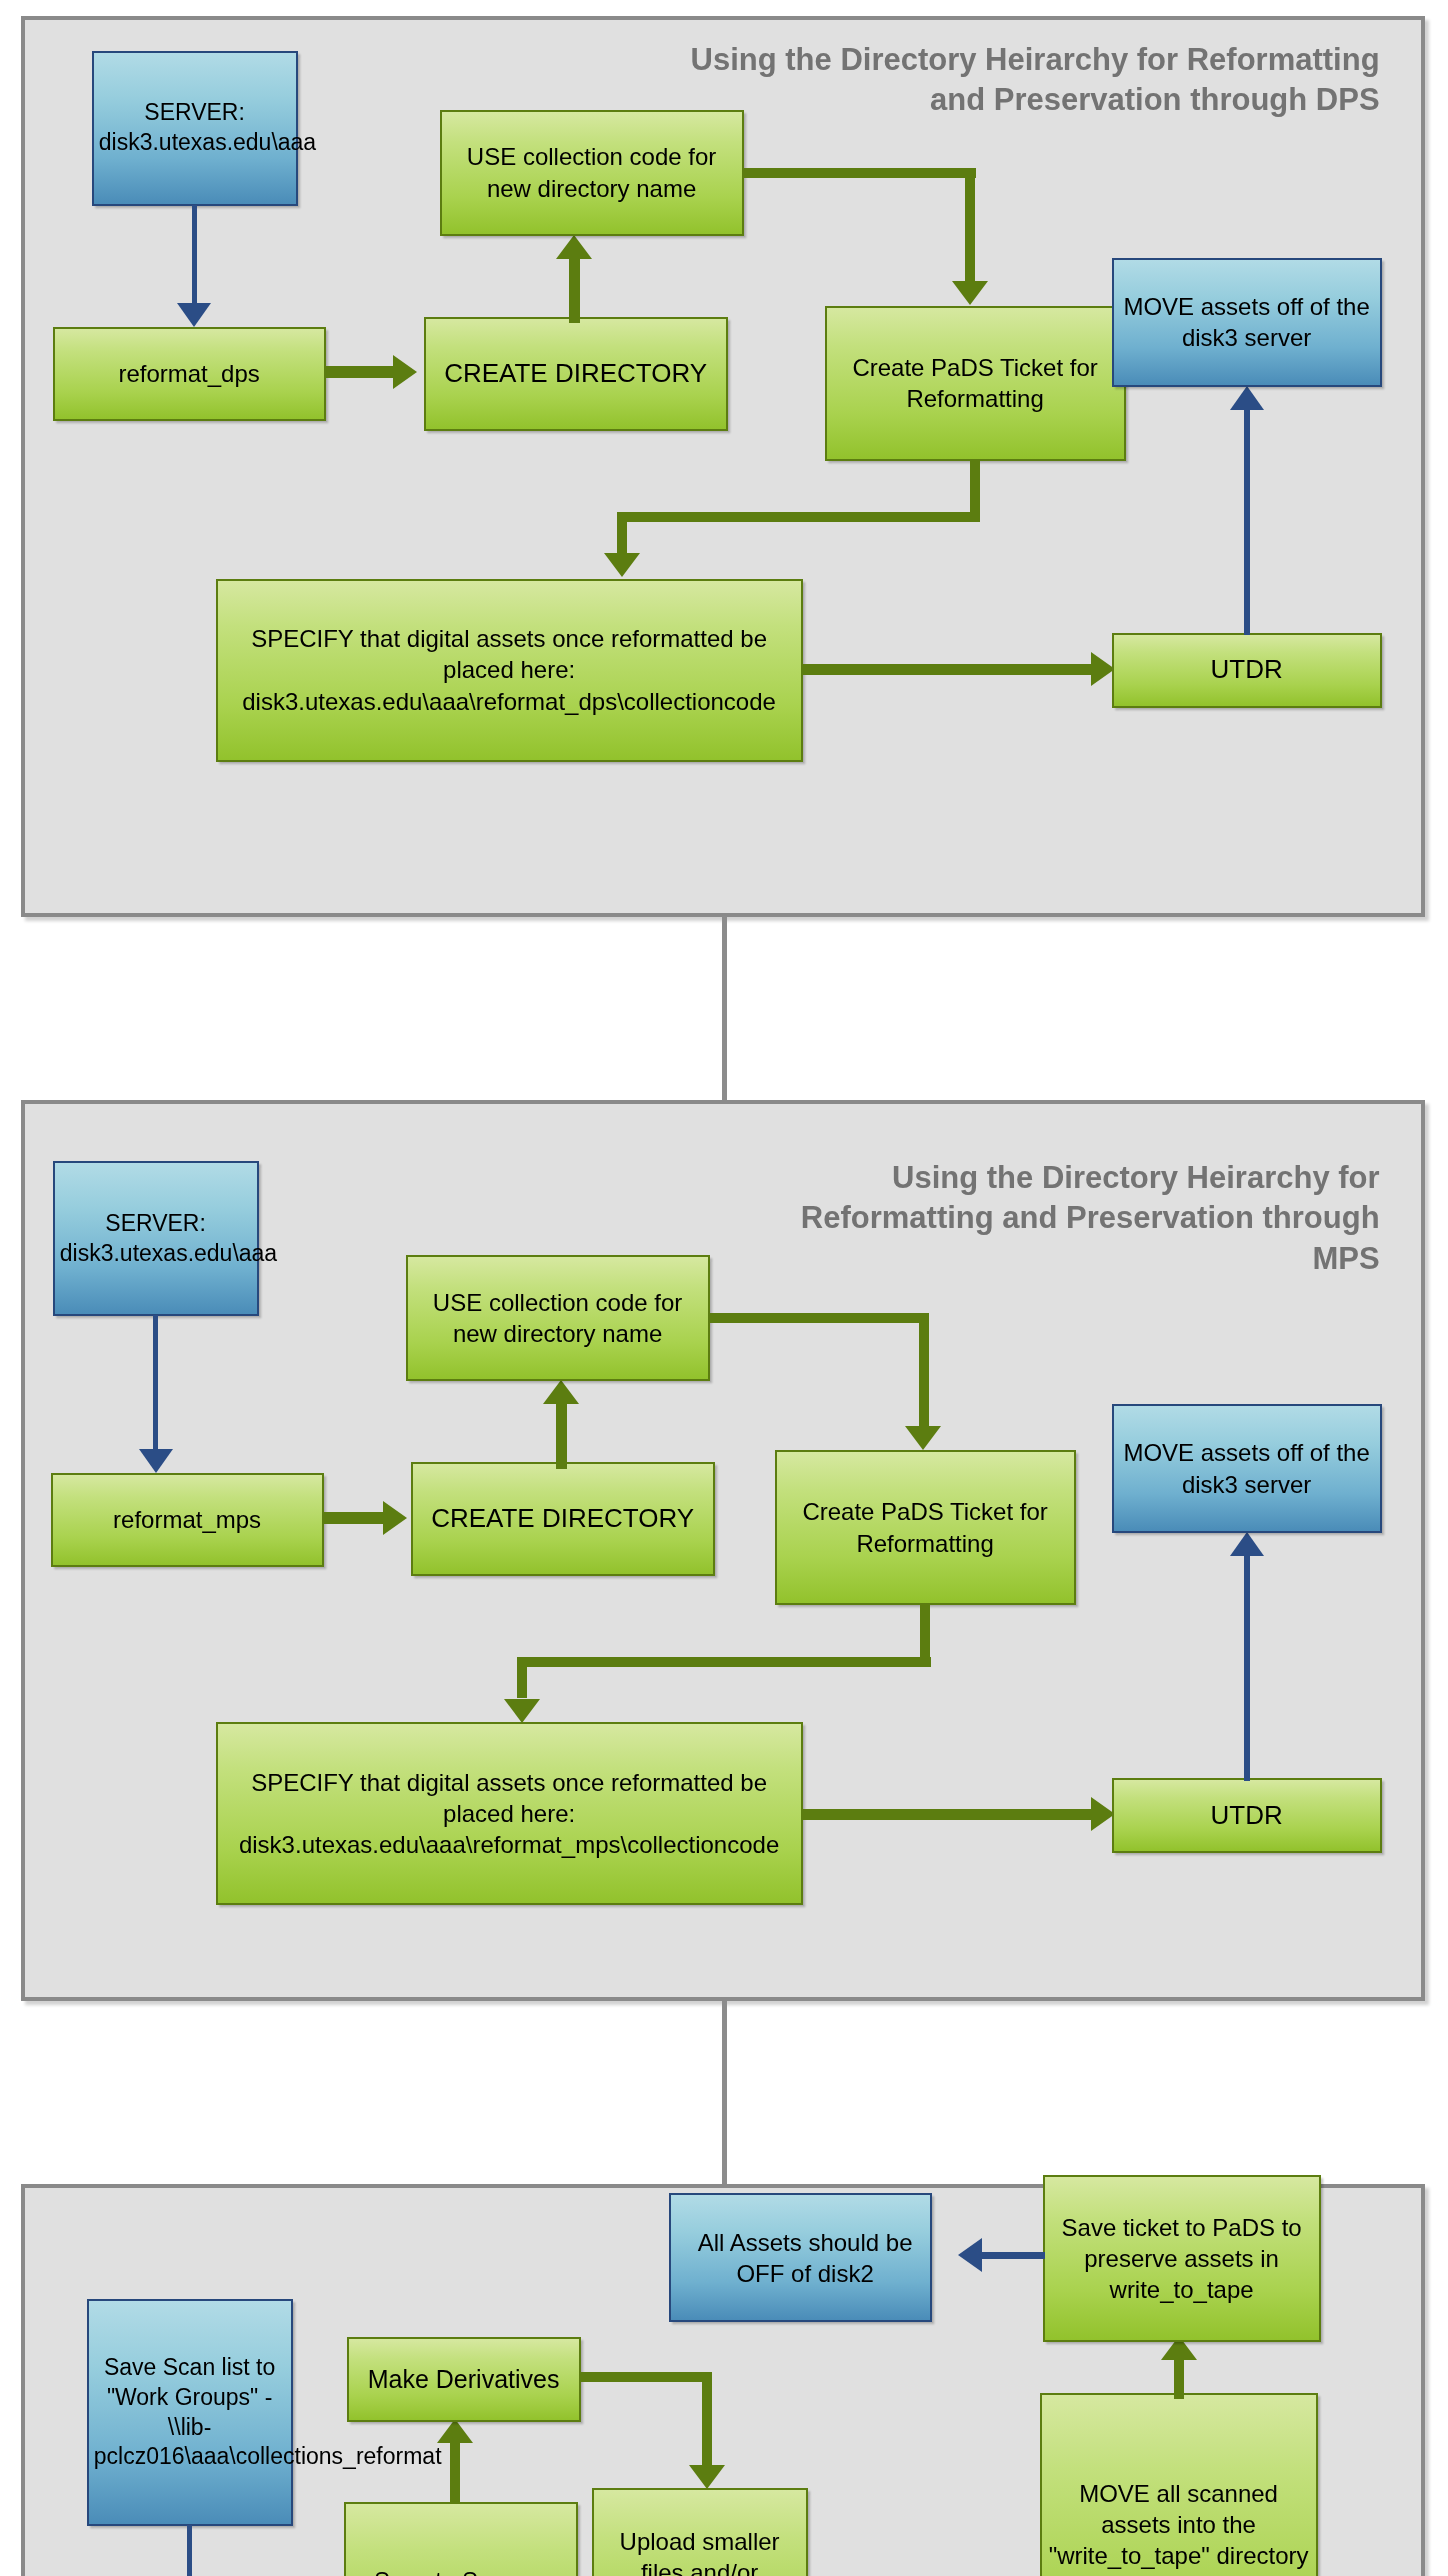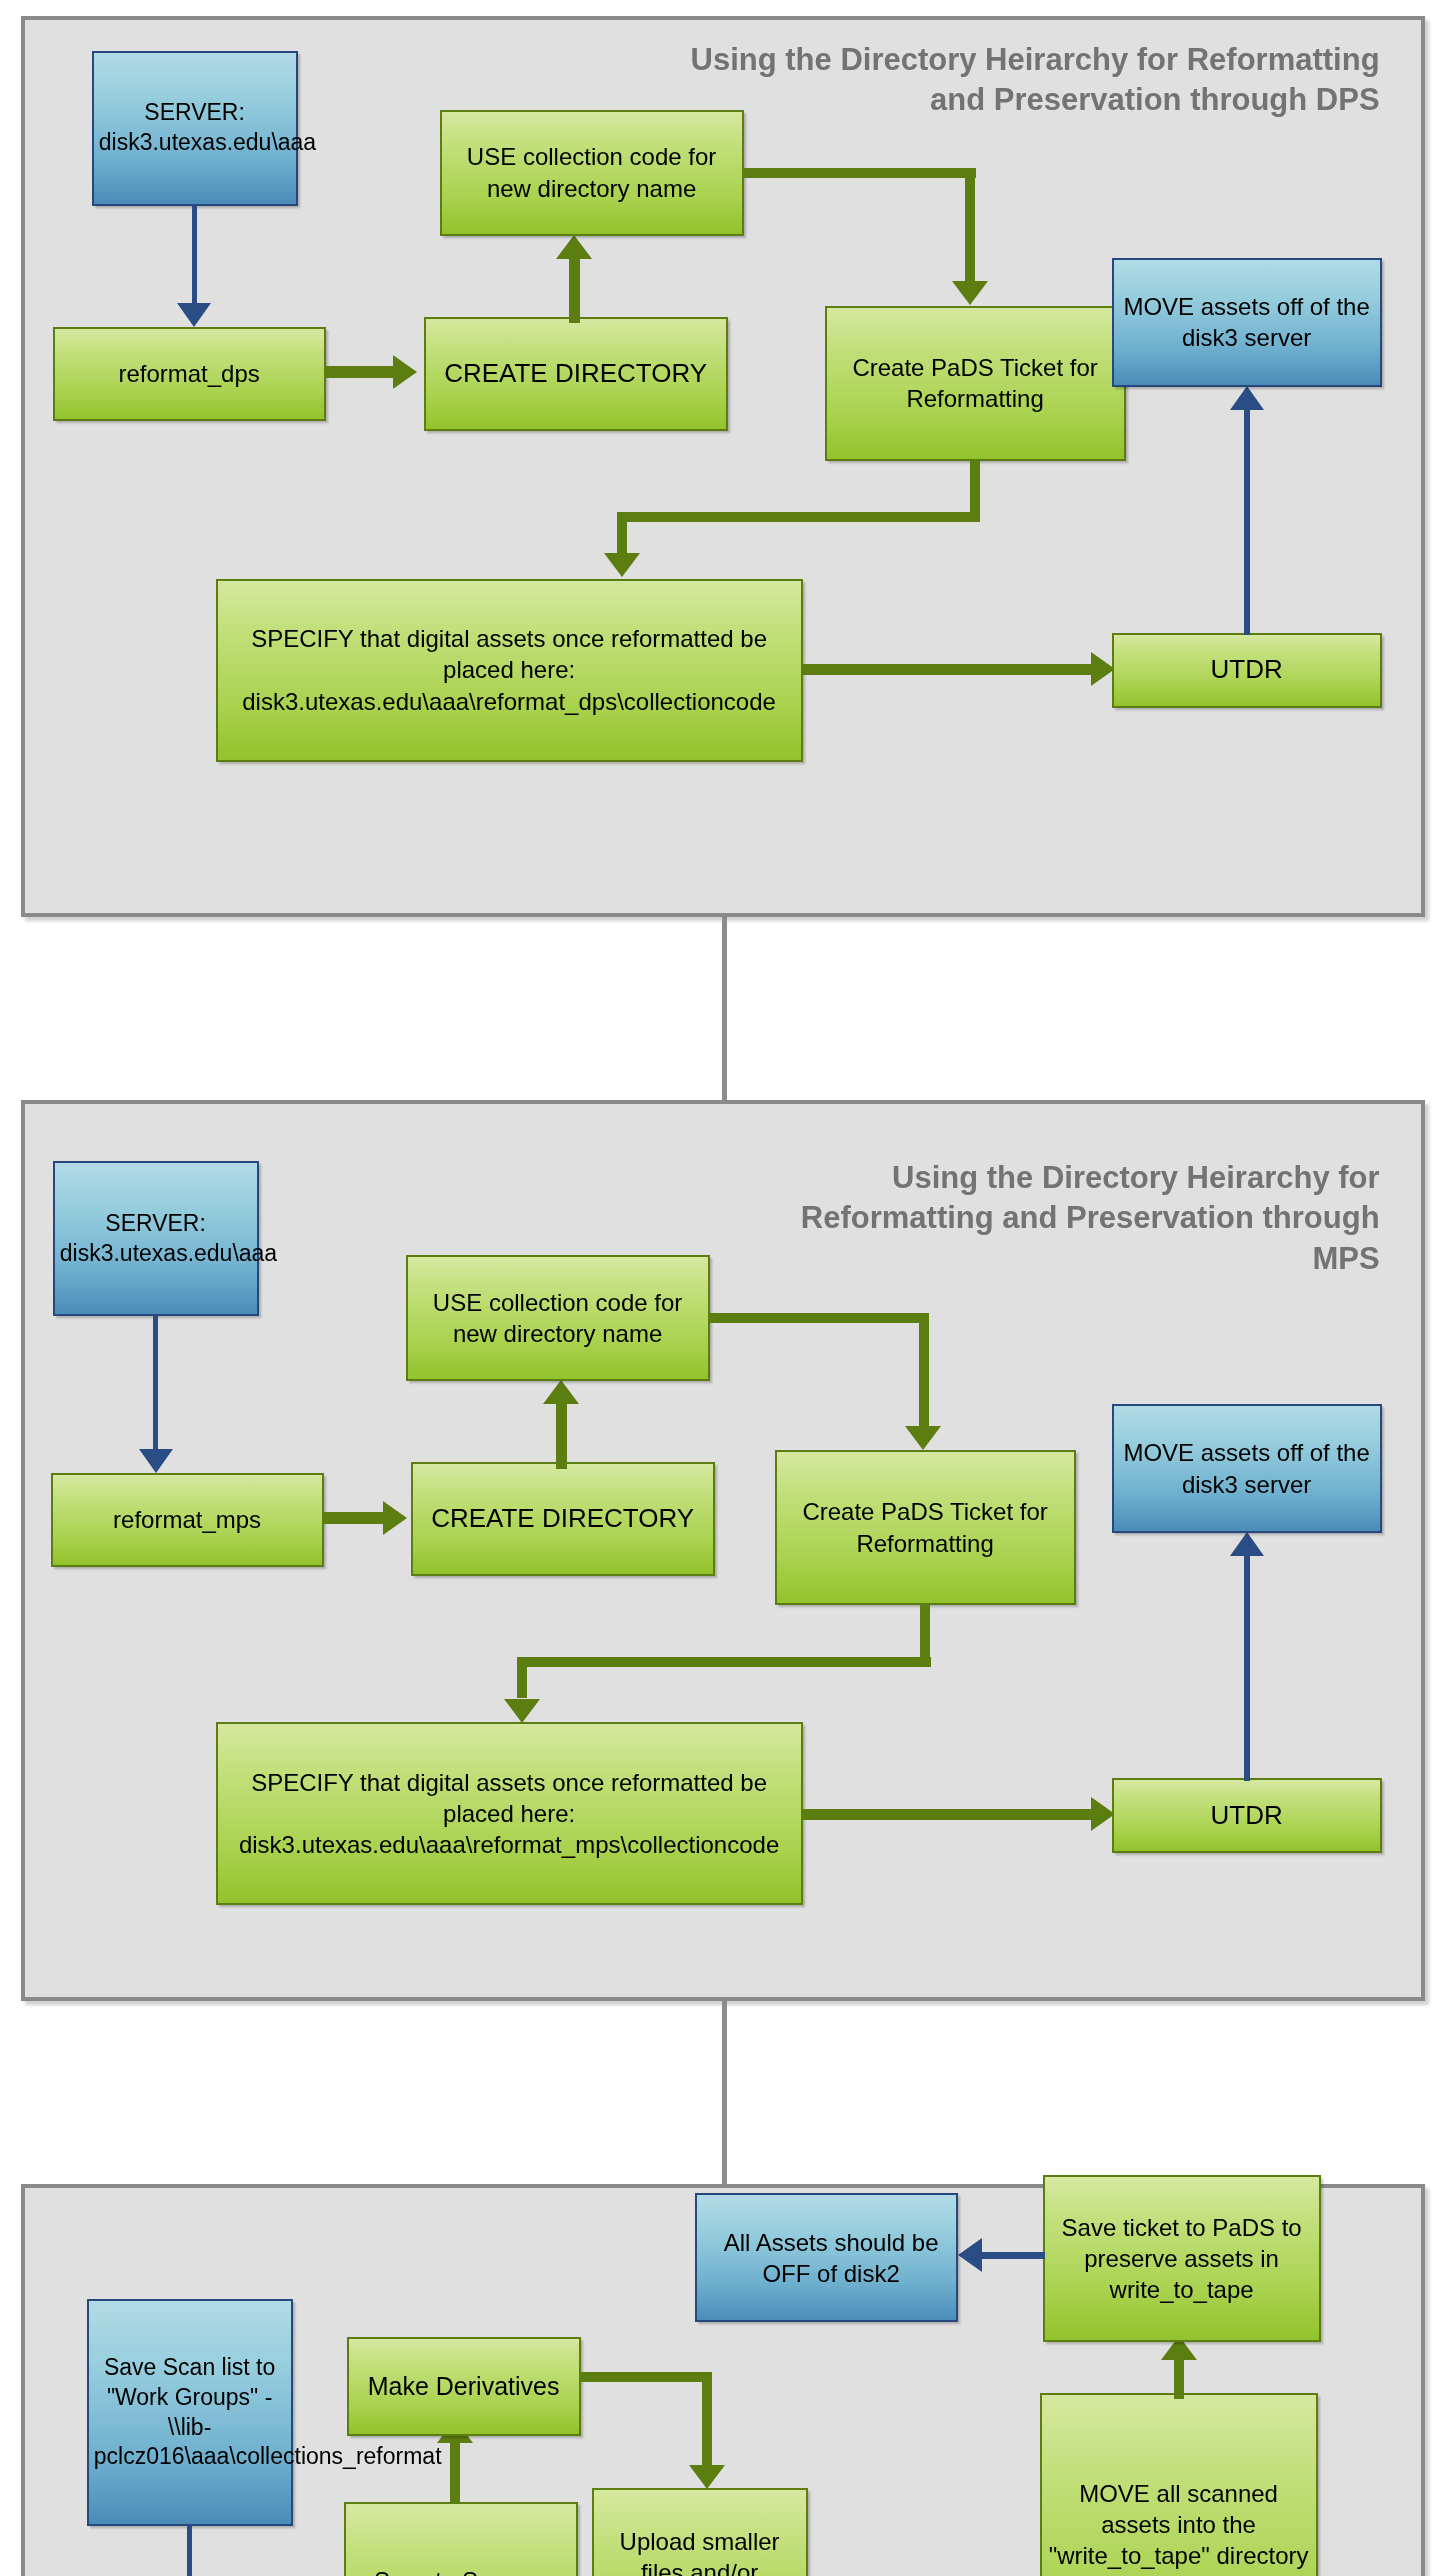--- a/index.html
+++ b/index.html
@@ -196,21 +196,21 @@
 
   <div class="bline" style="left:162px;top:337px;width:5.7px;height:167px;"></div>
 
   <div class="node green" style="left:319px;top:314px;width:234px;height:188px;font-size:24px;">
     <span>Save to Server - disk2.lib.utexas.edu/architecture</span>
   </div>
 
   <div class="gline" style="left:425px;top:252px;width:10.3px;height:64px;"></div>
   <div class="arrow g-up" style="left:412px;top:231px;"></div>
 
-  <div class="node green" style="left:322px;top:149px;width:234px;height:99px;font-size:25px;justify-content:center;">
+  <div class="node green" style="left:322px;top:149px;width:234px;height:85px;font-size:25px;justify-content:center;">
     <span>Make Derivatives</span>
   </div>
 
   <div class="gline" style="left:556px;top:184px;width:131px;height:10.3px;"></div>
   <div class="gline" style="left:677px;top:184px;width:10.3px;height:93px;"></div>
   <div class="arrow g-down" style="left:664px;top:277px;"></div>
 
   <div class="node green" style="left:567px;top:300px;width:216px;height:201px;font-size:24px;">
     <span>Upload smaller files and/or derivatives to UTDR</span>
   </div>
@@ -222,17 +222,17 @@
   <div class="gline" style="left:1149px;top:170px;width:10.3px;height:41px;"></div>
   <div class="arrow g-up" style="left:1136px;top:148px;"></div>
 
   <div class="node green" style="left:1018px;top:-13px;width:278px;height:167px;font-size:24px;">
     <span>Save ticket to PaDS to preserve assets in write_to_tape</span>
   </div>
 
   <div class="bline" style="left:956px;top:64px;width:64px;height:6.7px;"></div>
   <div class="arrow b-left" style="left:933px;top:50px;"></div>
 
-  <div class="node blue" style="left:670px;top:5.2px;width:263px;height:129px;font-size:24px;padding-left:10px;">
+  <div class="node blue" style="left:644px;top:5.2px;width:263px;height:129px;font-size:24px;padding-left:10px;">
     <span>All Assets should be OFF of disk2</span>
   </div>
 </div>
 
 
 </body></html>

